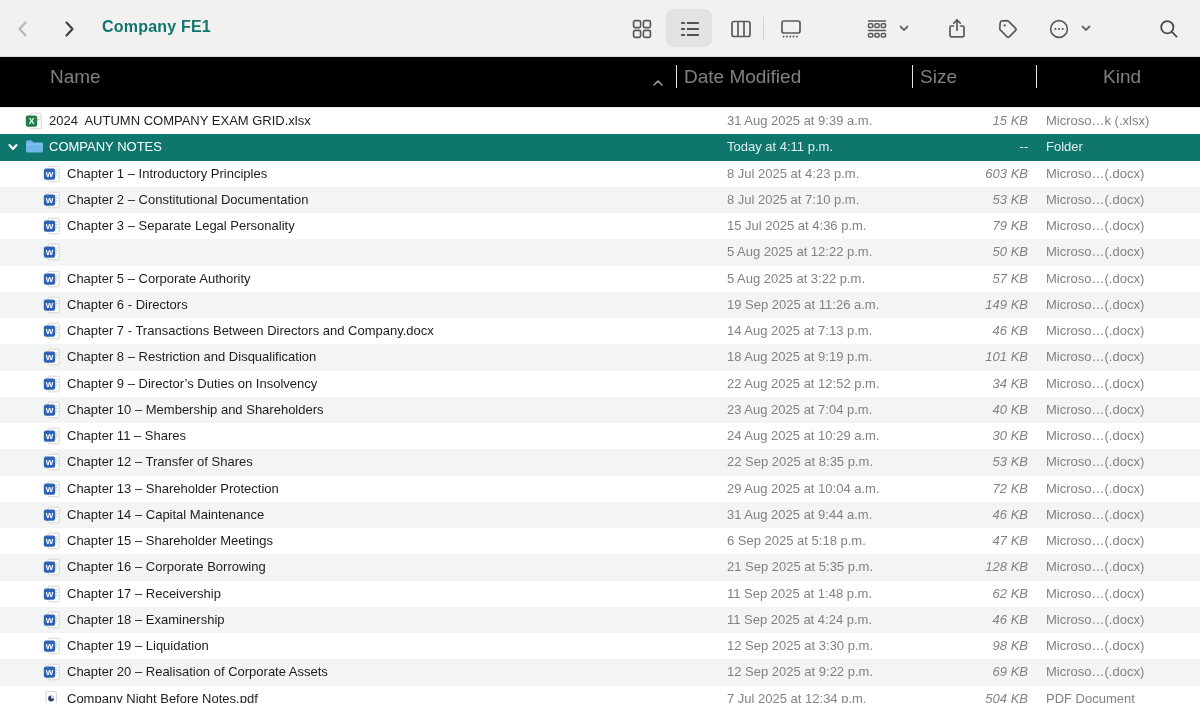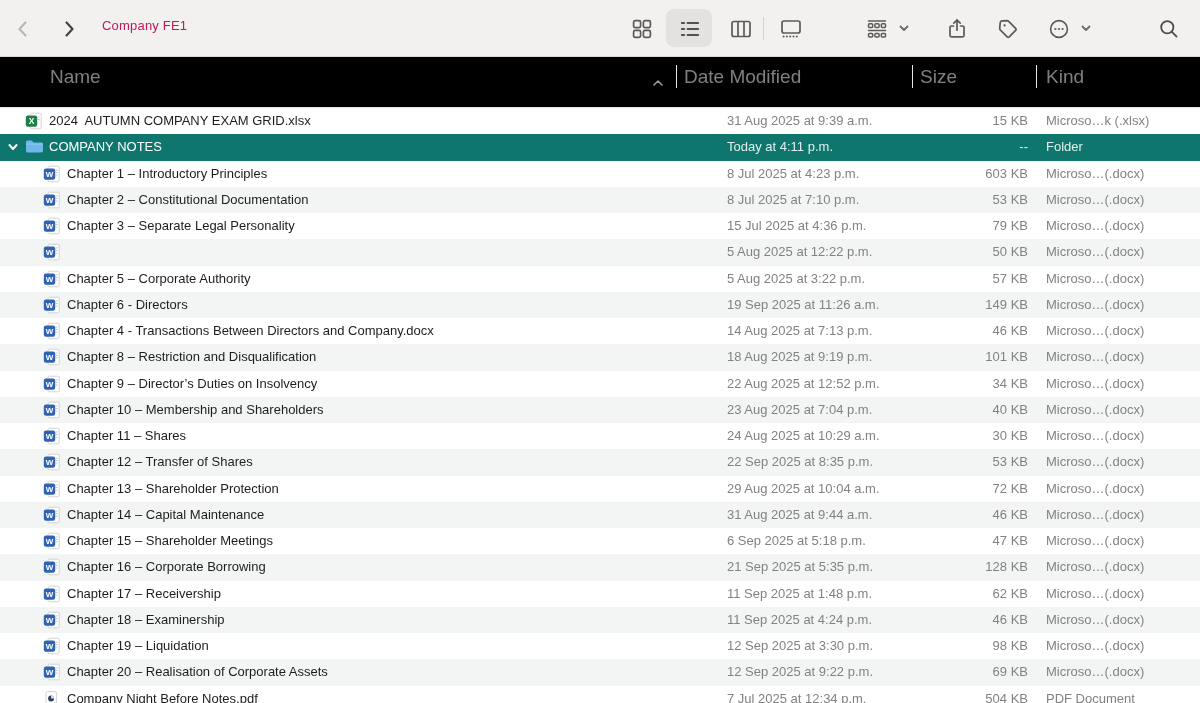--- a/index.html
+++ b/index.html
@@ -3,51 +3,51 @@
 <meta charset="utf-8">
 <style>
   * { margin:0; padding:0; box-sizing:border-box; }
   html,body { width:1200px; height:703px; overflow:hidden; background:#fff;
     font-family:"Liberation Sans","DejaVu Sans",sans-serif; }
   .window { position:relative; width:1200px; height:703px; }
 
   
   .toolbar { position:relative; height:57px; background:#f3f1f0; border-bottom:1px solid #dcdad9; }
   .tb { position:absolute; top:16px; width:26px; height:26px; display:flex; align-items:center; justify-content:center; }
-  .title { position:absolute; left:102px; top:18px; font-size:13px; font-weight:normal; color:#be185d; letter-spacing:.2px; }
+  .title { position:absolute; left:102px; top:18px; font-size:16px; font-weight:bold; color:#0f766e; letter-spacing:.2px; }
   .viewsel-bg { position:absolute; left:666px; top:9px; width:46px; height:38px; background:#e4e2e1; border-radius:8px; }
   .tb-divider { position:absolute; left:763px; top:17px; width:1px; height:23px; background:#d3d1d0; }
   svg.icon { display:block; }
 
   
   .colhead { position:relative; height:51px; background:#000000; border-bottom:1px solid #e9e9e9; font-size:19px; color:#808080; }
   .ch { position:absolute; top:0; line-height:39px; }
   .ch-name { left:50px; }
   .ch-date { left:684px; }
   .ch-size { left:920px; }
-  .ch-kind { left:1046px; }
+  .ch-kind { left:1103px; }
   .sortch { position:absolute; left:652px; top:14px; }
   .vdiv { position:absolute; top:8px; width:1px; height:23px; background:#e5e5e5; }
   .vd1{left:676px;} .vd2{left:912px;} .vd3{left:1036px;}
 
   
   .file-list { position:relative; height:604px; overflow:hidden; border-bottom:1px solid #cfcfcf; }
   .row { position:relative; height:26.26px; font-size:13px; color:#1d1d1f; }
   .row:nth-child(even) { background:#f3f5f4; }
   .row.selected { background:#0f766e; color:#fff; }
   .row.selected .c-date, .row.selected .c-size, .row.selected .c-kind { color:rgba(255,255,255,.88); }
   .disc { position:absolute; left:7px; top:7px; visibility:hidden; }
   .ficon { position:absolute; top:4px; width:18px; height:18px; }
   .row.lvl0 .ficon { left:25px; }
   .row.lvl1 .ficon { left:43px; }
   .c-name { position:absolute; top:0; line-height:26.26px; white-space:pre; overflow:hidden; max-width:600px; }
   .row.lvl0 .c-name { left:49px; }
   .row.lvl1 .c-name { left:67px; }
   .c-date { position:absolute; left:684px; top:0; line-height:26.26px; color:#828284;margin-left:43px; }
-  .c-size { position:absolute; left:908px; width:120px; top:0; line-height:26.26px; text-align:right; color:#828284; }
+  .c-size { position:absolute; left:908px; width:120px; top:0; line-height:26.26px; text-align:right; color:#828284;font-style:italic; }
   .c-kind { position:absolute; left:1046px; right:6px; top:0; line-height:26.26px; color:#828284; white-space:nowrap; overflow:hidden; }
 </style>
 </head>
 <body>
 
 <div class="window">
 
   <div class="toolbar">
     <div class="tb" style="left:10px">
       <svg class="icon" width="22" height="22" viewBox="0 0 22 22" fill="none" stroke="#b9b7b6" stroke-width="2.2" stroke-linecap="round" stroke-linejoin="round">
@@ -324,21 +324,21 @@
       <svg width="18" height="18" viewBox="0 0 18 18">
         <rect x="5" y="1.2" width="11.2" height="15.6" rx="1.6" fill="#ffffff" stroke="#c9c9c9" stroke-width="0.8"></rect>
         <line x1="12.6" y1="5" x2="14.6" y2="5" stroke="#bdbdbd" stroke-width="0.9"></line>
         <line x1="12.6" y1="7.5" x2="14.6" y2="7.5" stroke="#bdbdbd" stroke-width="0.9"></line>
         <line x1="12.6" y1="10" x2="14.6" y2="10" stroke="#bdbdbd" stroke-width="0.9"></line>
         <rect x="0.8" y="3.4" width="11.4" height="11.4" rx="2.2" fill="#2f63b4"></rect>
         <text x="6.5" y="12" text-anchor="middle" font-size="8" font-weight="bold" fill="#ffffff" font-family="'Liberation Sans',sans-serif">W</text>
       </svg>
     </span>
 
-    <span class="c-name">Chapter 4 - Transactions Between Directors and Company.docx</span>
+    <span class="c-name">Chapter 7 - Transactions Between Directors and Company.docx</span>
     <span class="c-date">14 Aug 2025 at 7:13 p.m.</span>
     <span class="c-size">46 KB</span>
     <span class="c-kind">Microso…(.docx)</span>
   </div>
       <div class="row lvl1">
 
     <span class="ficon">
       <svg width="18" height="18" viewBox="0 0 18 18">
         <rect x="5" y="1.2" width="11.2" height="15.6" rx="1.6" fill="#ffffff" stroke="#c9c9c9" stroke-width="0.8"></rect>
         <line x1="12.6" y1="5" x2="14.6" y2="5" stroke="#bdbdbd" stroke-width="0.9"></line>

